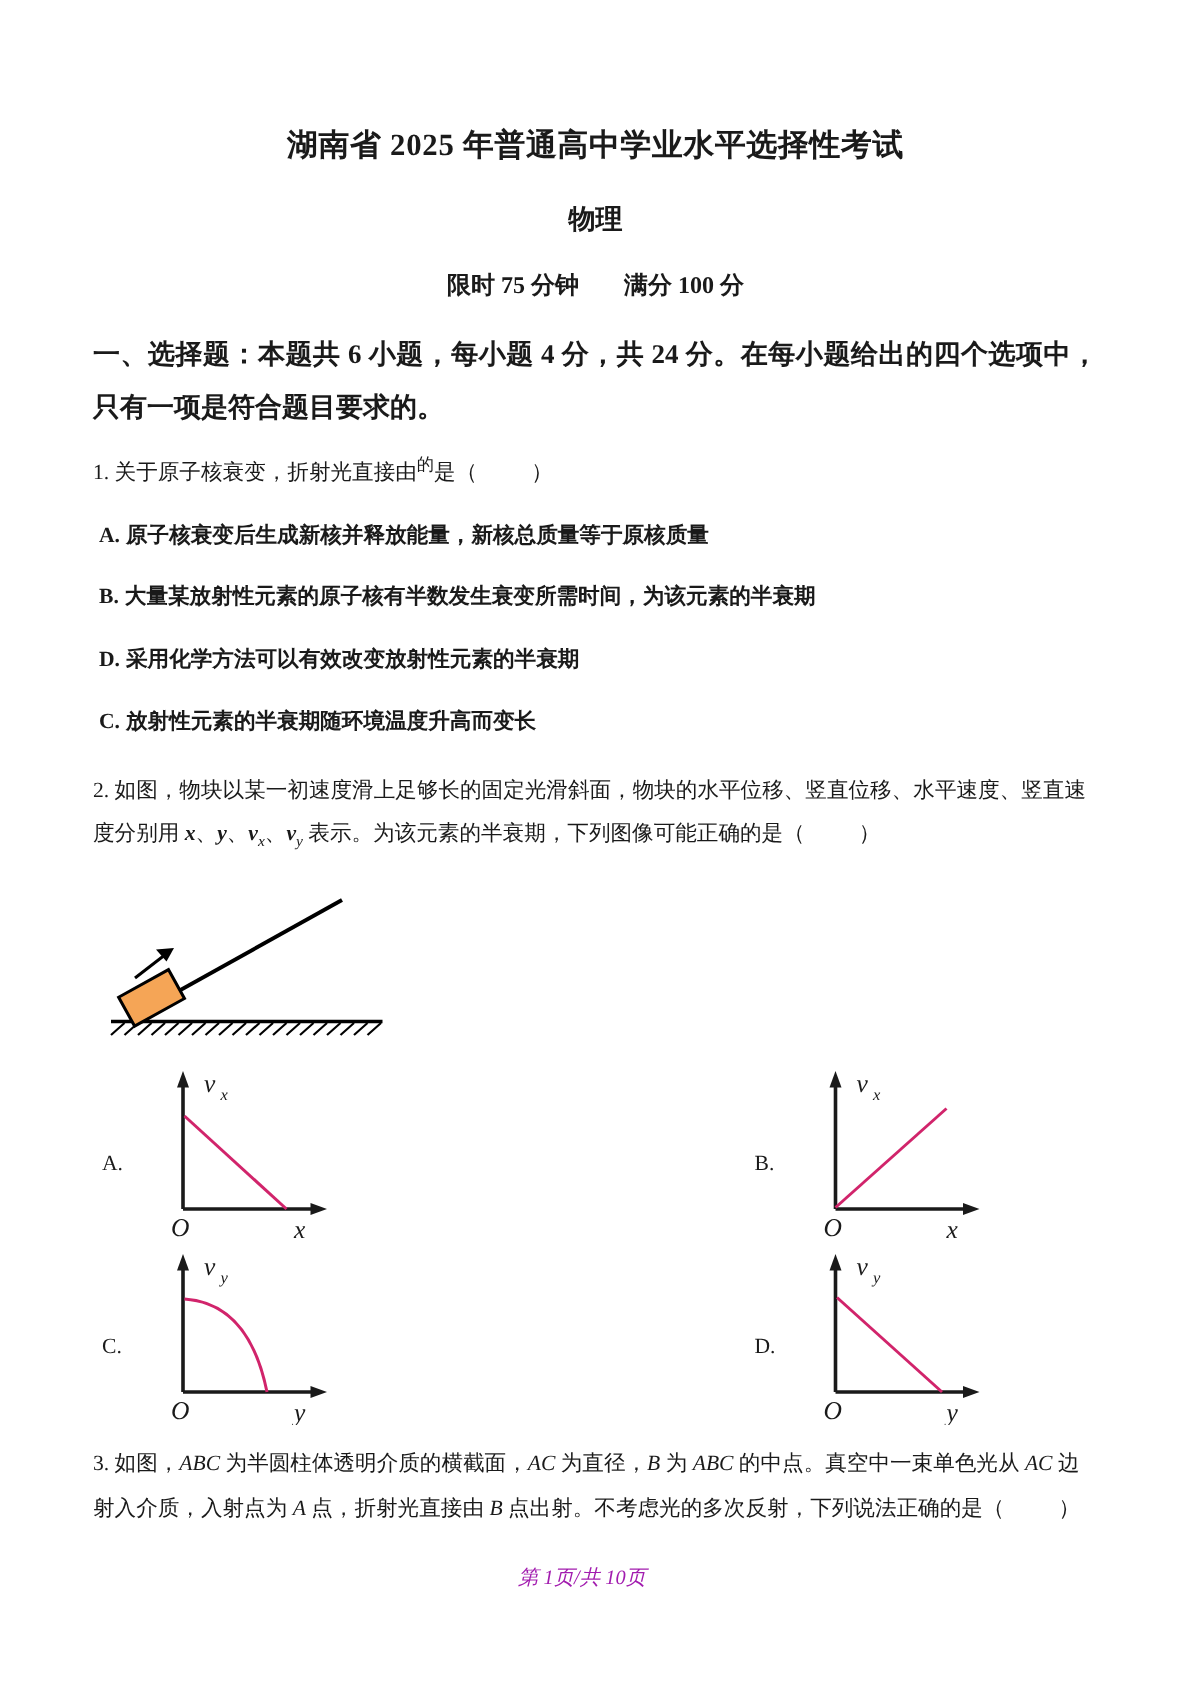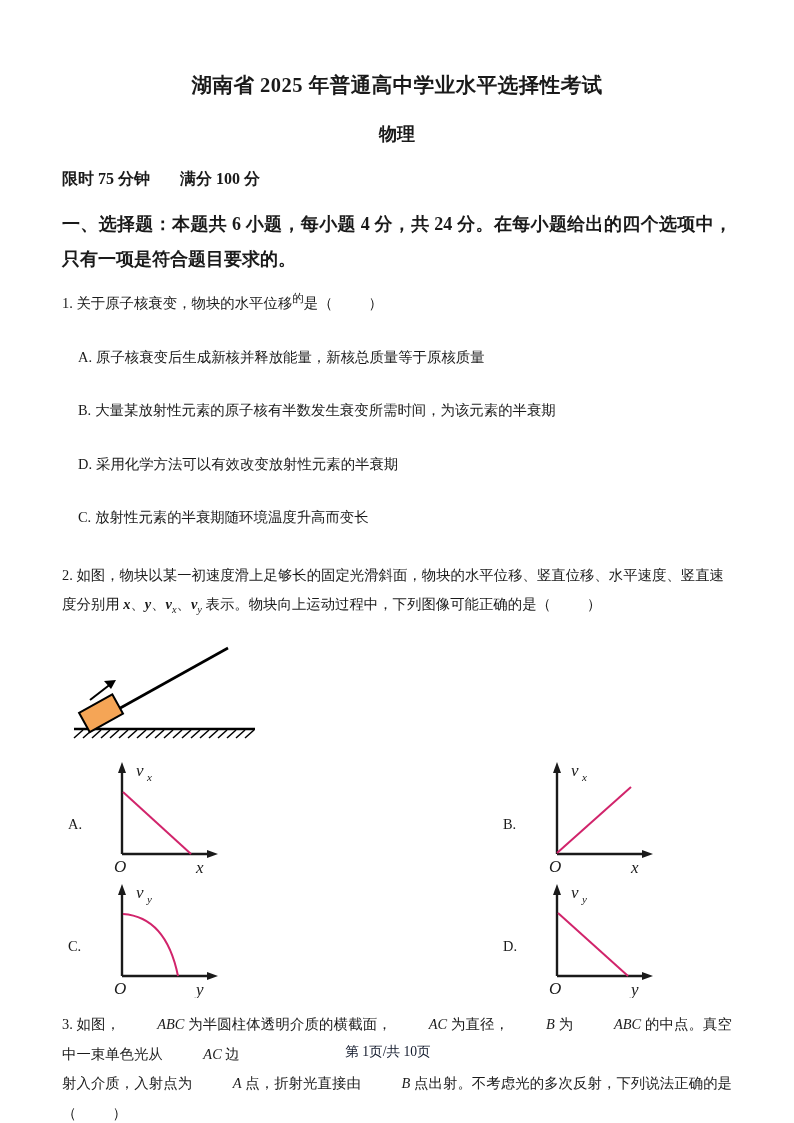--- a/index.html
+++ b/index.html
@@ -13,21 +13,21 @@
     position: relative;
     font-family: "Liberation Serif", "DejaVu Serif", serif;
     color: #1a1a1a;
     overflow: hidden;
   }
   .page {
     position: relative;
     width: 794px;
     height: 1123px;
     box-sizing: border-box;
-    padding: 4px 62px;
+    padding: 16px 62px;
   }
 
   
   .exam-title {
     text-align: center;
     font-size: 20.5px;
     font-weight: bold;
     letter-spacing: 0.5px;
     margin: 0;
     padding-top: 68px;
@@ -35,21 +35,21 @@
   }
   .subject-title {
     text-align: center;
     font-size: 18px;
     font-weight: bold;
     margin: 4px;
     padding-top: 20px;
     line-height: 1.3;
   }
   .exam-meta {
-    text-align: left;
+    text-align: center;
     font-size: 16px;
     font-weight: bold;
     margin: 0;
     padding-top: 19px;
     line-height: 1.3;
   }
   .exam-meta .gap {
     display: inline-block;
     width: 30px;
   }
@@ -70,28 +70,28 @@
     font-size: 14.4px;
     line-height: 2.05;
     margin: 0;
     text-align: justify;
     text-justify: inter-ideograph;
   }
   .q-stem { padding-top: 12px; }
   .option-line {
     font-size: 14.4px;
     line-height: 2.05;
-    margin: 16px;
+    margin: 4px;
     padding-top: 8px;
+    font-weight: bold;
   }
   .opt-tag { margin-right: 4px; }
   .var {
     font-family: "Liberation Serif", "DejaVu Serif", serif;
     font-style: italic;
-    margin-left: 37px;
   }
   .var-b {
     font-family: "Liberation Serif", "DejaVu Serif", serif;
     font-style: italic;
     font-weight: bold;
   }
   .sub {
     font-size: 0.72em;
     vertical-align: sub;
     font-style: italic;
@@ -137,60 +137,61 @@
   .graph-svg { display: block; }
 
   
   .page-footer {
     position: absolute;
     left: 0;
     right: 18px;
     bottom: 62px;
     text-align: center;
     font-size: 13.6px;
-    color: #0f172a;
+    color: #a21caf;
+    font-style: italic;
   }
 </style>
 </head>
 <body>
 
 <div class="page">
 
   <h1 class="exam-title">湖南省 2025 年普通高中学业水平选择性考试</h1>
   <h2 class="subject-title">物理</h2>
   <p class="exam-meta">
     <span>限时 75 分钟</span><span class="gap"></span><span>满分 100 分</span>
   </p>
 
   <p class="section-instruction">一、选择题：本题共 6 小题，每小题 4 分，共 24 分。在每小题给出的四个选项中，只有一项是符合题目要求的。</p>
 
   <p class="question q-stem">
     <span>1.</span>
-    <span>关于原子核衰变，物块的水平位移</span><span class="raised">的</span><span>是（</span><span class="blank-paren"></span><span>）</span>
+    <span>关于原子核衰变，折射光直接由</span><span class="raised">的</span><span>是（</span><span class="blank-paren"></span><span>）</span>
   </p>
 
   <p class="option-line">
     <span class="opt-tag">A.</span><span>原子核衰变后生成新核并释放能量，新核总质量等于原核质量</span>
   </p>
   <p class="option-line">
     <span class="opt-tag">B.</span><span>大量某放射性元素的原子核有半数发生衰变所需时间，为该元素的半衰期</span>
   </p>
   <p class="option-line">
     <span class="opt-tag">D.</span><span>采用化学方法可以有效改变放射性元素的半衰期</span>
   </p>
   <p class="option-line">
     <span class="opt-tag">C.</span><span>放射性元素的半衰期随环境温度升高而变长</span>
   </p>
 
   <p class="question q-stem">
     <span>2.</span>
     <span>如图，物块以某一初速度滑上足够长的固定光滑斜面，物块的水平位移、竖直位移、水平速度、竖直速</span>
   </p>
   <p class="question">
-    <span>度分别用 </span><span class="var-b">x</span>、<span class="var-b">y</span>、<span class="var-b">v</span><span class="sub">x</span>、<span class="var-b">v</span><span class="sub">y</span><span> 表示。物块向上运动过程中，下列图像可能正确的是（</span><span class="blank-paren"></span><span>）</span>
+    <span>度分别用 </span><span class="var-b">x</span>、<span class="var-b">y</span>、<span class="var-b">v</span><span class="sub">x</span>、<span class="var-b">v</span><span class="sub">y</span><span> 表示。为该元素的半衰期，下列图像可能正确的是（</span><span class="blank-paren"></span><span>）</span>
   </p>
 
   <div class="incline-figure">
     <svg width="200" height="110" viewBox="0 0 200 110" class="graph-svg">
 
       <line x1="18" y1="92" x2="158" y2="14" stroke="#000" stroke-width="2.6"></line>
 
       <line x1="4" y1="95" x2="185" y2="95" stroke="#000" stroke-width="2.4"></line>
 
       <g stroke="#000" stroke-width="1.5">

